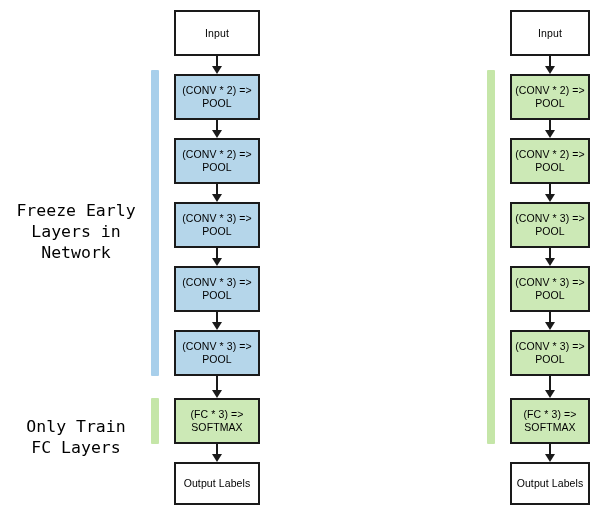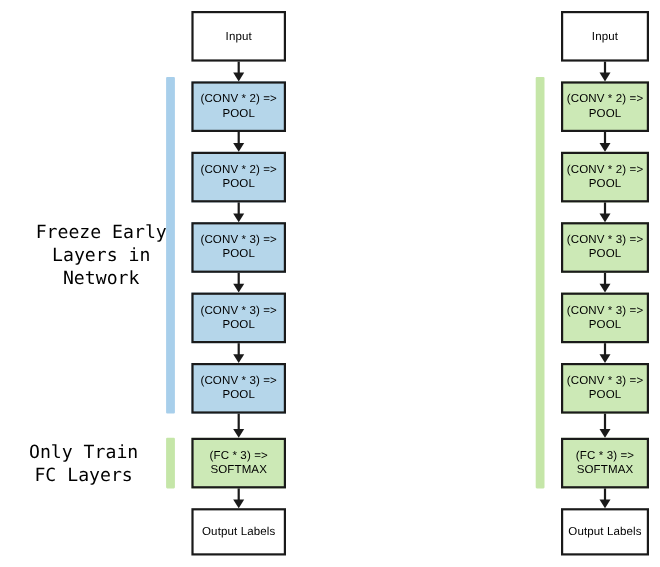--- a/index.html
+++ b/index.html
@@ -82,25 +82,25 @@
 </head>
 <body>
 
 <div id="page">
 
   <div class="span-bar blue" style="left:151px; top:70px; height:306px;"></div>
   <div class="span-bar green" style="left:151px; top:398px; height:46px;"></div>
 
   <div class="span-bar green" style="left:487px; top:70px; height:374px;"></div>
 
-  <div class="caption" style="left:18px; top:200px; width:148px;">Freeze Early
+  <div class="caption" style="left:2px; top:200px; width:148px;">Freeze Early
 Layers in
 Network</div>
 
-  <div class="caption" style="left:2px; top:400px; width:148px;">Only Train
+  <div class="caption" style="left:2px; top:416px; width:148px;">Only Train
 FC Layers</div>
 
 
   <div class="node" style="left:174px; top:10px;  width:86px; height:46px;">Input</div>
   <div class="node blue" style="left:174px; top:74px;  width:86px; height:46px;">(CONV * 2) =&gt;
 POOL</div>
   <div class="node blue" style="left:174px; top:138px; width:86px; height:46px;">(CONV * 2) =&gt;
 POOL</div>
   <div class="node blue" style="left:174px; top:202px; width:86px; height:46px;">(CONV * 3) =&gt;
 POOL</div>

